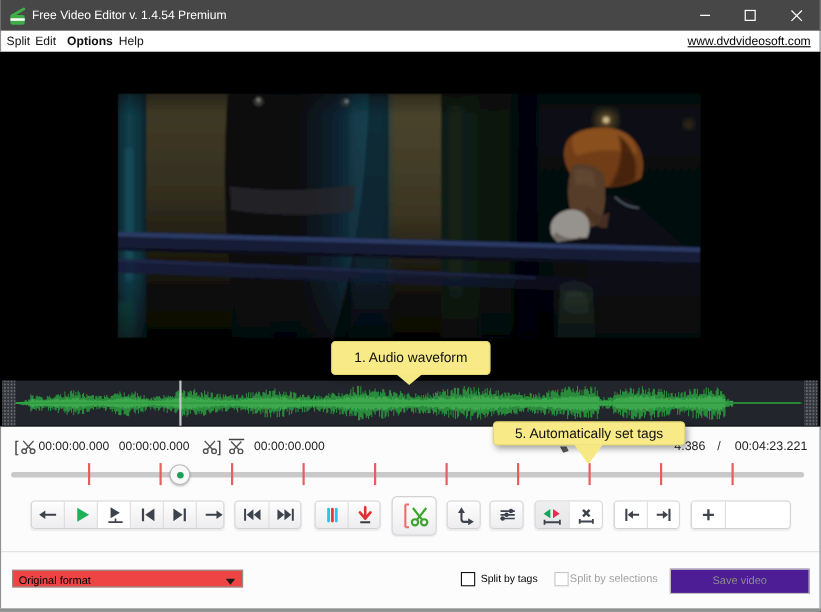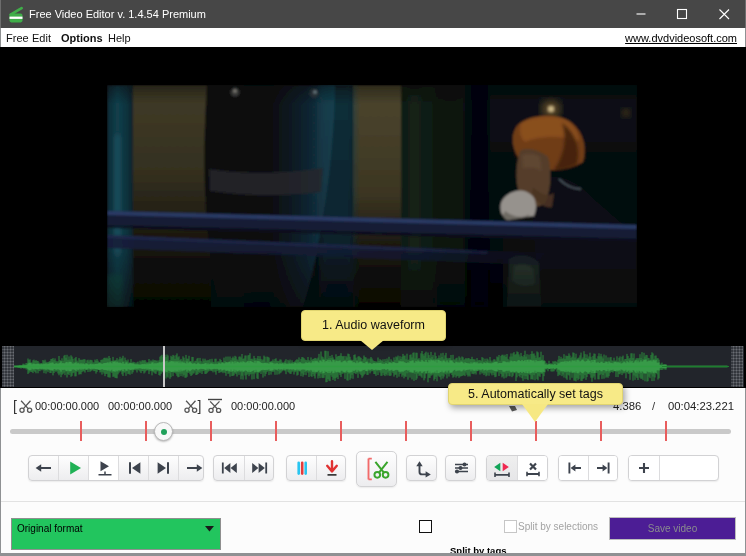--- a/index.html
+++ b/index.html
@@ -36,21 +36,21 @@
 
 .bgrp{position:absolute;top:455px;height:26px;border:1px solid #d2d2d4;border-radius:4px;background:linear-gradient(#fefefe,#ededef);box-sizing:border-box;display:flex;overflow:hidden;box-shadow:0 1px 1.5px rgba(0,0,0,0.07);}
 .bgrp.flat{background:#fff;}
 .cell{height:100%;border-right:1px solid #dcdcde;position:relative;flex:none;}
 .cell:last-child{border-right:none;}
 .cell svg{position:absolute;left:50%;top:50%;transform:translate(-50%,-50%);}
 .cell.press{background:linear-gradient(#efefef,#e6e6e8);}
 .cell.white{background:#fff;}
 
 #sep{left:1px;top:501px;width:744px;height:1px;background:#e2e2e2;}
-#dropdown{left:11px;top:518px;width:210px;height:32px;background:#22c55e;border:1px solid #8f8f8f;box-sizing:border-box;font-size:10px;color:#000;}
+#dropdown{left:11px;top:518px;width:210px;height:16px;background:#ef4444;border:1px solid #8f8f8f;box-sizing:border-box;font-size:10px;color:#000;}
 .cbox{top:520px;width:13px;height:13px;background:#fff;border:1px solid #111;box-sizing:border-box;}
 #savebtn{left:609px;top:517px;width:127px;height:23px;background:#4c1d95;border:1px solid #bdbdbd;box-sizing:border-box;color:#8a8c8e;font-size:10px;text-align:center;line-height:22px;}
 
 .eb{background:#8f9193;}
 #wbottom{left:0;top:553px;width:746px;height:3px;background:#8f9193;}
 </style></head>
 <body>
 
 <div class="abs" id="titlebar"></div>
 <svg class="abs" id="appicon" style="left:9px;top:5px" width="15" height="18" viewBox="0 0 15 18">
@@ -59,21 +59,21 @@
   <rect x="0.5" y="11.6" width="13" height="2.3" fill="#ffffff"></rect>
 </svg>
 <div class="abs" id="titletext">Free Video Editor v. 1.4.54 Premium</div>
 <svg class="abs" style="left:626px;top:0" width="120" height="28" viewBox="0 0 120 28">
   <line x1="10.5" y1="14" x2="19.5" y2="14" stroke="#fff" stroke-width="1.1"></line>
   <rect x="51.5" y="9.5" width="9" height="9" fill="none" stroke="#fff" stroke-width="1.1"></rect>
   <path d="M93.5 9.5 L103 19 M103 9.5 L93.5 19" stroke="#fff" stroke-width="1.1"></path>
 </svg>
 
 <div class="abs" id="menubar"></div>
-<div class="abs menuitem" style="left:6px;">Free</div>
+<div class="abs menuitem" style="left:6px;">Split</div>
 <div class="abs menuitem" style="left:32px;">Edit</div>
 <div class="abs menuitem" style="left:61px;font-weight:bold;">Options</div>
 <div class="abs menuitem" style="left:108px;">Help</div>
 <div class="abs" id="weblink">www.dvdvideosoft.com</div>
 
 <div class="abs" id="videoarea"></div>
 <svg class="abs" id="videoframe" width="530" height="222" viewBox="0 0 530 222">
 <defs>
  <linearGradient id="wallL" x1="0" y1="0" x2="0" y2="1">
    <stop offset="0" stop-color="#4a432c"></stop>
@@ -389,21 +389,21 @@
   </div>:0;top:0"&gt;<path d="M12 8 V28" stroke="#f06060" stroke-width="2" fill="none"><path d="M12 8 H16 M12 28 H16" stroke="#f06060" stroke-width="2"><g stroke="#35a82a" stroke-width="2.2" fill="none"><circle cx="21.5" cy="24" r="3.2"><circle cx="31" cy="24" r="3.2"><path d="M23.5 21.5 L33 10 M29 21.5 L19.5 10"></path></circle></circle></g>
 
 <div class="abs" id="sep"></div>
 <div class="abs" id="dropdown">
         <span style="position:absolute;left:5px;top:4px;">Original format</span>
 <svg style="position:absolute;right:6px;top:7px" width="9" height="6">
           <path d="M0 0h9l-4.5 5.5z" fill="#1a1a1a"></path>
         </svg>
       </div>
 <div class="abs cbox" style="left:419px;"></div>
-<div class="abs" style="left:450px;top:521px;font-size:9.5px;font-weight:bold;color:#000;margin-top:24px;">Split by tags</div>
+<div class="abs" style="left:437px;top:521px;font-size:9.5px;font-weight:normal;color:#000;">Split by tags</div>
 <div class="abs cbox" style="left:504px;border-color:#c6c6c6;"></div>
 <div class="abs" style="left:518px;top:521px;font-size:10px;color:#a3a3a3;">Split by selections</div>
 <div class="abs" id="savebtn">Save video</div>
 
 <div class="abs tip" style="left:301px;top:310px;width:143px;height:29px;line-height:29px;">1. Audio waveform</div>
 <div class="abs tiptail" style="left:360px;top:340px;"></div>
 <div class="abs tip" style="left:448px;top:383px;width:173px;height:20px;line-height:20px;">5. Automatically set tags</div>
 <div class="abs tiptail2" style="left:522px;top:404px;"></div>
 
 <div class="abs" style="left:0;top:0;width:1px;height:28px;background:#6d6d6d;"></div>

